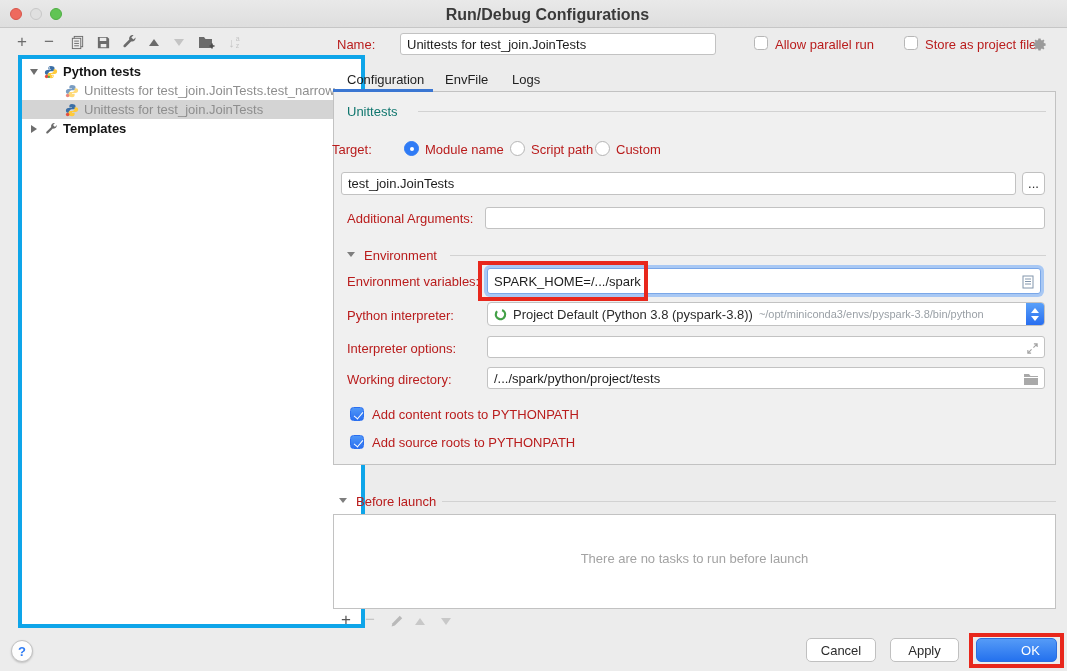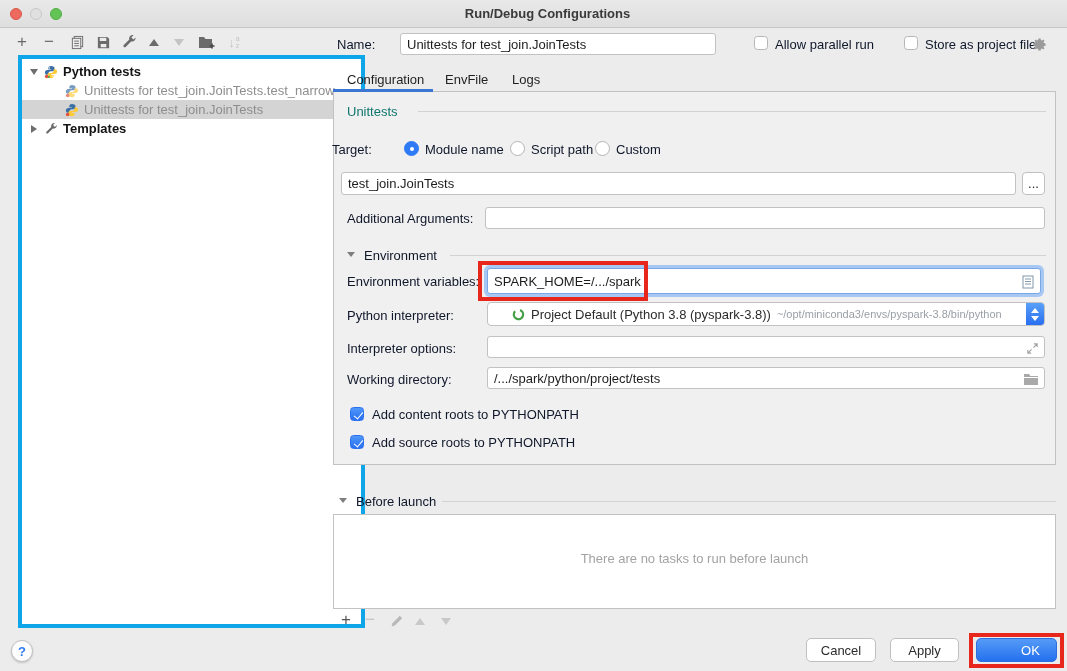--- a/index.html
+++ b/index.html
@@ -3,21 +3,21 @@
 <meta charset="utf-8">
 <style>
   * { margin:0; padding:0; box-sizing:border-box; }
   html,body { width:1067px; height:671px; }
   body { font-family:"Liberation Sans", sans-serif; font-size:13px; color:#2b2b2b; background:#ececec; }
   #win { position:relative; width:1067px; height:671px; background:#ececec; overflow:hidden; }
 
   
   .titlebar { position:absolute; left:0; top:0; width:1067px; height:28px;
     background:linear-gradient(#e9e9e9,#dedede); border-bottom:1px solid #c6c6c6; }
-  .title { position:absolute; left:0; right:0; top:6px; text-align:center; color:#3a3a3a; font-weight:700; font-size:13px;margin-left:28px; }
+  .title { position:absolute; left:0; right:0; top:6px; text-align:center; color:#3a3a3a; font-weight:700; font-size:16px;margin-left:28px; }
   .tl { position:absolute; top:8px; width:12px; height:12px; border-radius:50%; }
   .tl.red   { left:10px; background:#ee6a5e; border:1px solid #d8554a; }
   .tl.gray  { left:30px; background:#e0e0e0; border:1px solid #c8c8c8; }
   .tl.green { left:50px; background:#61c454; border:1px solid #4fae43; }
 
   
   .tb-ic { position:absolute; top:33px; height:18px; display:flex; align-items:center; justify-content:center; color:#6b6b6b; }
   .glyph { font-size:17px; line-height:18px; }
   .dis { color:#c4c4c4 !important; }
   .tri-up-sm { width:0; height:0; border-left:5px solid transparent; border-right:5px solid transparent; border-bottom:7px solid #6b6b6b; }
@@ -31,21 +31,21 @@
   .trow.sel { background:#d4d4d4; }
   .t-arrow-dn { width:0; height:0; border-left:4.5px solid transparent; border-right:4.5px solid transparent; border-top:6px solid #6e6e6e; margin-left:8px; }
   .t-arrow-rt { width:0; height:0; border-top:4.5px solid transparent; border-bottom:4.5px solid transparent; border-left:6px solid #6e6e6e; margin-left:9px; }
   .t-ind { display:inline-block; width:9px; }
   .tlabel-b { font-weight:700; color:#141414; margin-left:5px; }
   .tlabel-g { color:#8e8e8e; margin-left:5px;text-align:center; }
   .ticon { margin-left:6px; flex:0 0 auto; display:flex; }
   .faded { opacity:.68; }
 
   
-  .lbl { position:absolute; color:#0f172a; }
+  .lbl { position:absolute; color:#b91c1c; }
   .field { position:absolute; background:#fff; border:1px solid #c2c2c2; border-radius:3px; font-size:13px; color:#1d1d1d; padding:0 6px; font-family:"Liberation Sans",sans-serif; }
   input.field { outline:none; }
   .cb { position:absolute; width:14px; height:14px; background:#fff; border:1px solid #b6b6b6; border-radius:3.5px; }
   .cb.checked { background:linear-gradient(#4f97f8,#2a6ff0); border-color:#2a6ff0; }
   .cb.checked::after { content:""; position:absolute; left:4.5px; top:1.5px; width:4px; height:8px; border:solid #fff; border-width:0 1.8px 1.8px 0; transform:rotate(40deg); }
 
   
   .tab { position:absolute; top:72px; color:#1f1f1f; }
   .tabbar-blue { position:absolute; left:333px; top:89px; width:100px; height:3px; background:#3a76d2; z-index:3; }
 
@@ -230,21 +230,21 @@
     <span class="icbtn" style="right:4px;top:5px;width:16px;height:16px;">
       <svg width="12" height="14" viewBox="0 0 12 14" fill="none" stroke="#8296ac">
           <rect x="1" y="1" width="10" height="12" fill="#fff"></rect>
           <path d="M3 4h6M3 6.5h6M3 9h6"></path>
         </svg>
     </span>
   </div>
   <div class="redbox" style="left:478px;top:261px;width:170px;height:40px;"></div>
 
   <span class="lbl" style="left:347px;top:308px;">Python interpreter:</span>
-  <div class="combo" style="left:487px;top:302px;width:558px;height:24px;padding:0 24px 0 24px;">
+  <div class="combo" style="left:487px;top:302px;width:558px;height:24px;padding:0 24px 0 6px;">
     <svg width="13" height="13" viewBox="0 0 14 14" style="flex:0 0 auto;">
         <circle cx="7" cy="7" r="5" fill="none" stroke="#43a047" stroke-width="2.4" stroke-dasharray="25 6" transform="rotate(-70 7 7)"></circle>
       </svg>
     <span style="margin-left:6px;white-space:nowrap;">Project Default (Python 3.8 (pyspark-3.8))</span>
     <span class="path-gray">~/opt/miniconda3/envs/pyspark-3.8/bin/python</span>
     <span class="stepper">
         <span class="st-up"></span>
         <span class="st-dn"></span>
       </span>
   </div>

